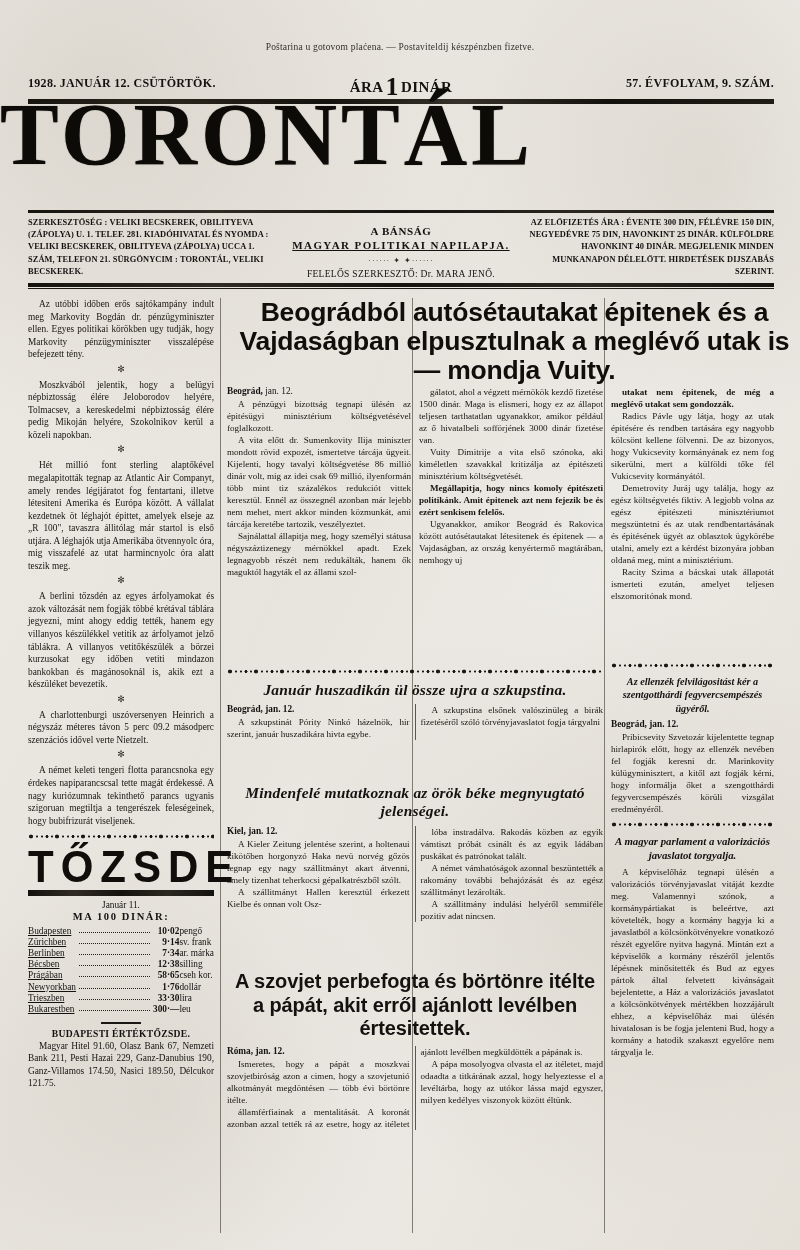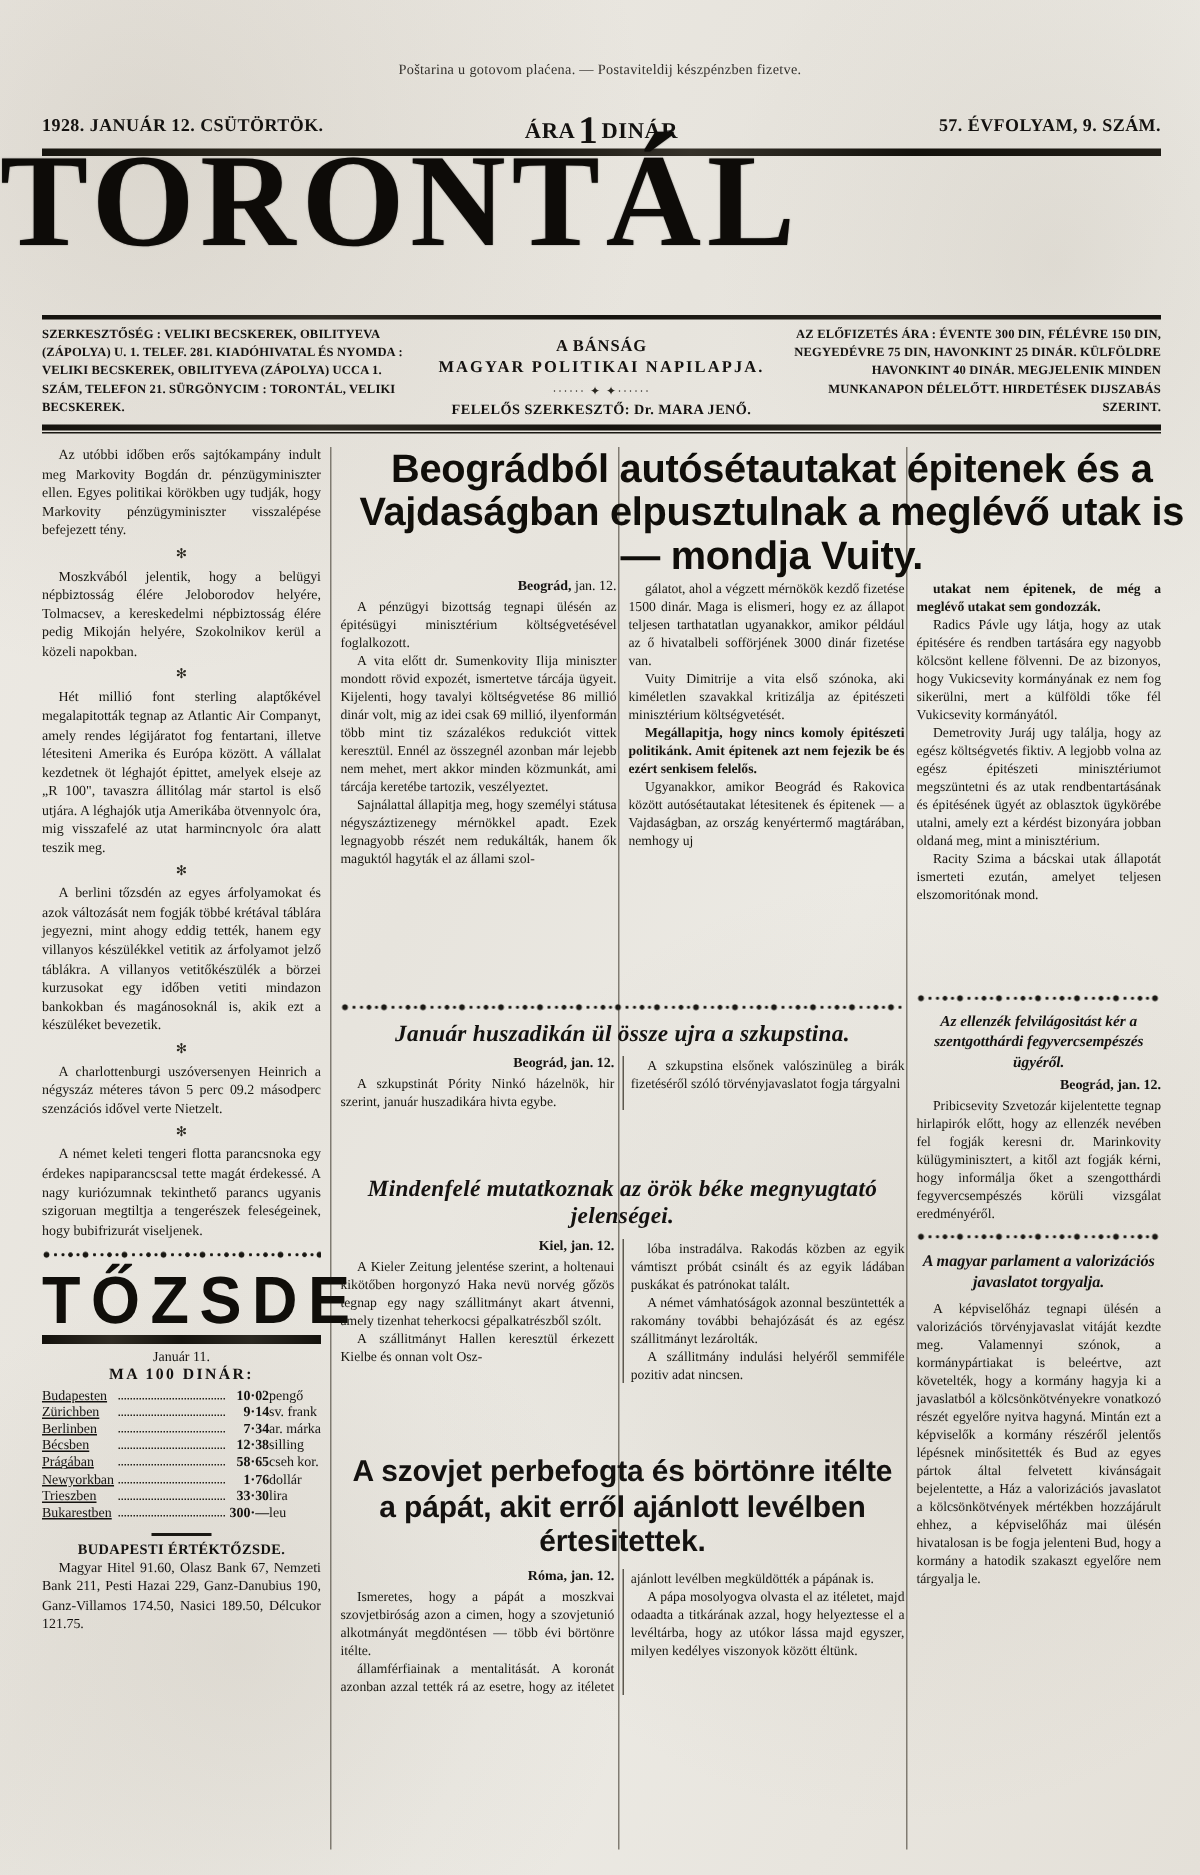--- a/index.html
+++ b/index.html
@@ -80,23 +80,23 @@
   
   .imprint{
     position:absolute;left:28px;right:26px;top:214px;height:68px;
     display:flex;
   }
   .imp-col{padding-top:3px;}
   .imp-left{width:33%;font-size:8.4px;font-weight:bold;line-height:1.45;letter-spacing:.1px;}
   .imp-mid{width:34%;text-align:center;}
   .imp-right{width:33%;text-align:right;font-size:8.4px;font-weight:bold;line-height:1.45;letter-spacing:.1px;}
   .imp-mid .m1{font-size:11px;font-weight:bold;letter-spacing:.6px;margin-top:8px;}
-  .imp-mid .m2{font-size:11px;font-weight:bold;letter-spacing:1.4px;margin-top:2px;}
+  .imp-mid .m2{font-size:11px;font-weight:bold;letter-spacing:1.4px;margin-top:2px;text-decoration:underline;}
   .imp-mid .dots{font-size:8px;letter-spacing:1px;margin:5px 0 4px;color:#2a2720;}
-  .imp-mid .m3{font-size:9.5px;font-weight:bold;letter-spacing:.3px;}
+  .imp-mid .m3{font-size:9.5px;font-weight:normal;letter-spacing:.3px;}
 
   
   .content{
     position:absolute;left:28px;top:298px;width:746px;height:935px;
   }
   .col-rule{
     position:absolute;top:0;width:1px;background:#5d584e;opacity:.75;
   }
 
   .col{position:absolute;top:0;}
@@ -116,21 +116,21 @@
     font-weight:bold;
     font-size:26.5px;
     line-height:1.1;
     letter-spacing:-.2px;
     color:#100e0a;
   }
   .mainbody{position:absolute;top:88px;}
   #mb2{left:199px;width:184px;}
   #mb3{left:391px;width:184px;}
   #mb4{left:583px;width:163px;}
-  .dateline{font-weight:bold;font-size:9.3px;text-align:right;margin-bottom:2px;}
+  .dateline{font-weight:bold;font-size:9.3px;text-align:left;margin-bottom:2px;}
   .dateline em{font-style:normal;font-weight:normal;}
   .lede{font-weight:bold;}
 
   
   .dotrule{
     height:7px;margin:6px 0 6px;
     background-repeat:repeat-x;
     background-size:26px 7px;
     background-image:
       radial-gradient(circle at 3px 3.5px,#1a1813 1.7px,rgba(0,0,0,0) 2.2px),

